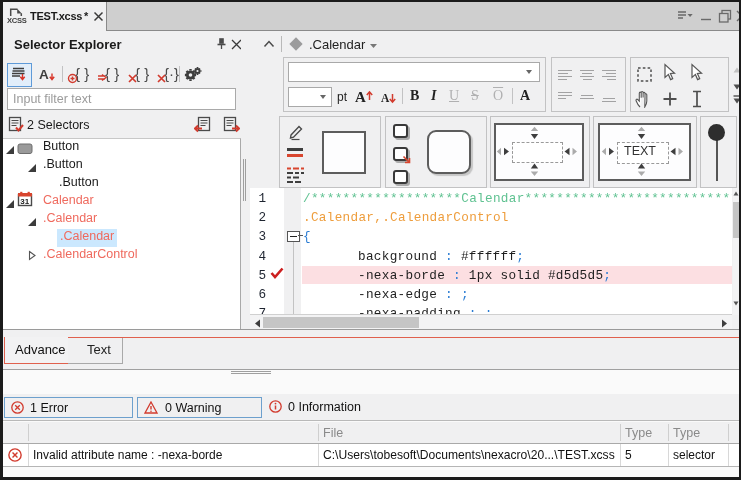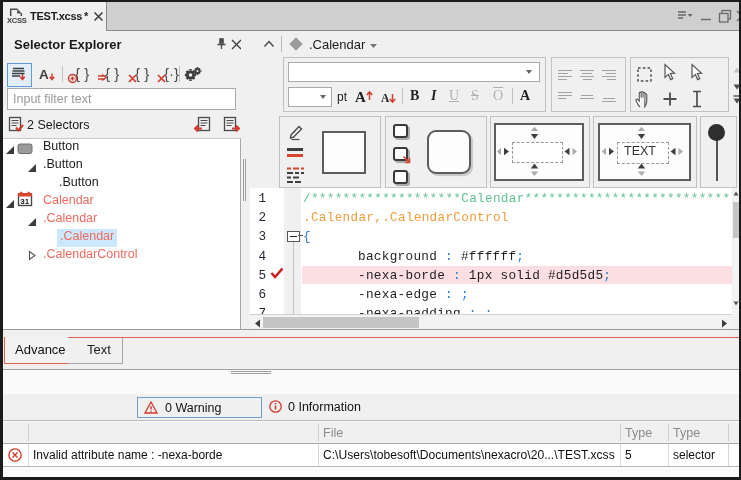--- a/index.html
+++ b/index.html
@@ -460,20 +460,27 @@
   <div id="tab-txt">
           <span>Text</span>
         </div>
   <div class="bline"></div>
   <div class="strip"></div>
   <div class="grip2"></div>
 </div>
 
 <div id="errlist">
   <div id="el-filter">
+    <div class="fbtn" style="left:1px;width:127px;">
+      <svg style="position:absolute;left:6px;top:3px" width="13" height="13" viewBox="0 0 13 13">
+              <circle cx="6.5" cy="6.5" r="5.7" fill="none" stroke="#d23b2e" stroke-width="1.3"></circle>
+              <path d="M4.2 4.2 L8.8 8.8 M8.8 4.2 L4.2 8.8" stroke="#d23b2e" stroke-width="1.3"></path>
+            </svg>
+      <span style="left:25px;">1 Error</span>
+    </div>
     <div class="fbtn" style="left:134px;width:123px;">
       <svg style="position:absolute;left:6px;top:3px" width="14" height="13" viewBox="0 0 14 13">
               <path d="M7 1 L13 12 L1 12 Z" fill="none" stroke="#d23b2e" stroke-width="1.3"></path>
               <path d="M7 5 v3.5" stroke="#d23b2e" stroke-width="1.4"></path>
               <circle cx="7" cy="10.2" r="0.8" fill="#d23b2e"></circle>
             </svg>
       <span style="left:27px;">0 Warning</span>
     </div>
     <svg style="position:absolute;left:266px;top:6px" width="13" height="13" viewBox="0 0 13 13">
             <circle cx="6.5" cy="6.5" r="5.7" fill="none" stroke="#d23b2e" stroke-width="1.3"></circle>

